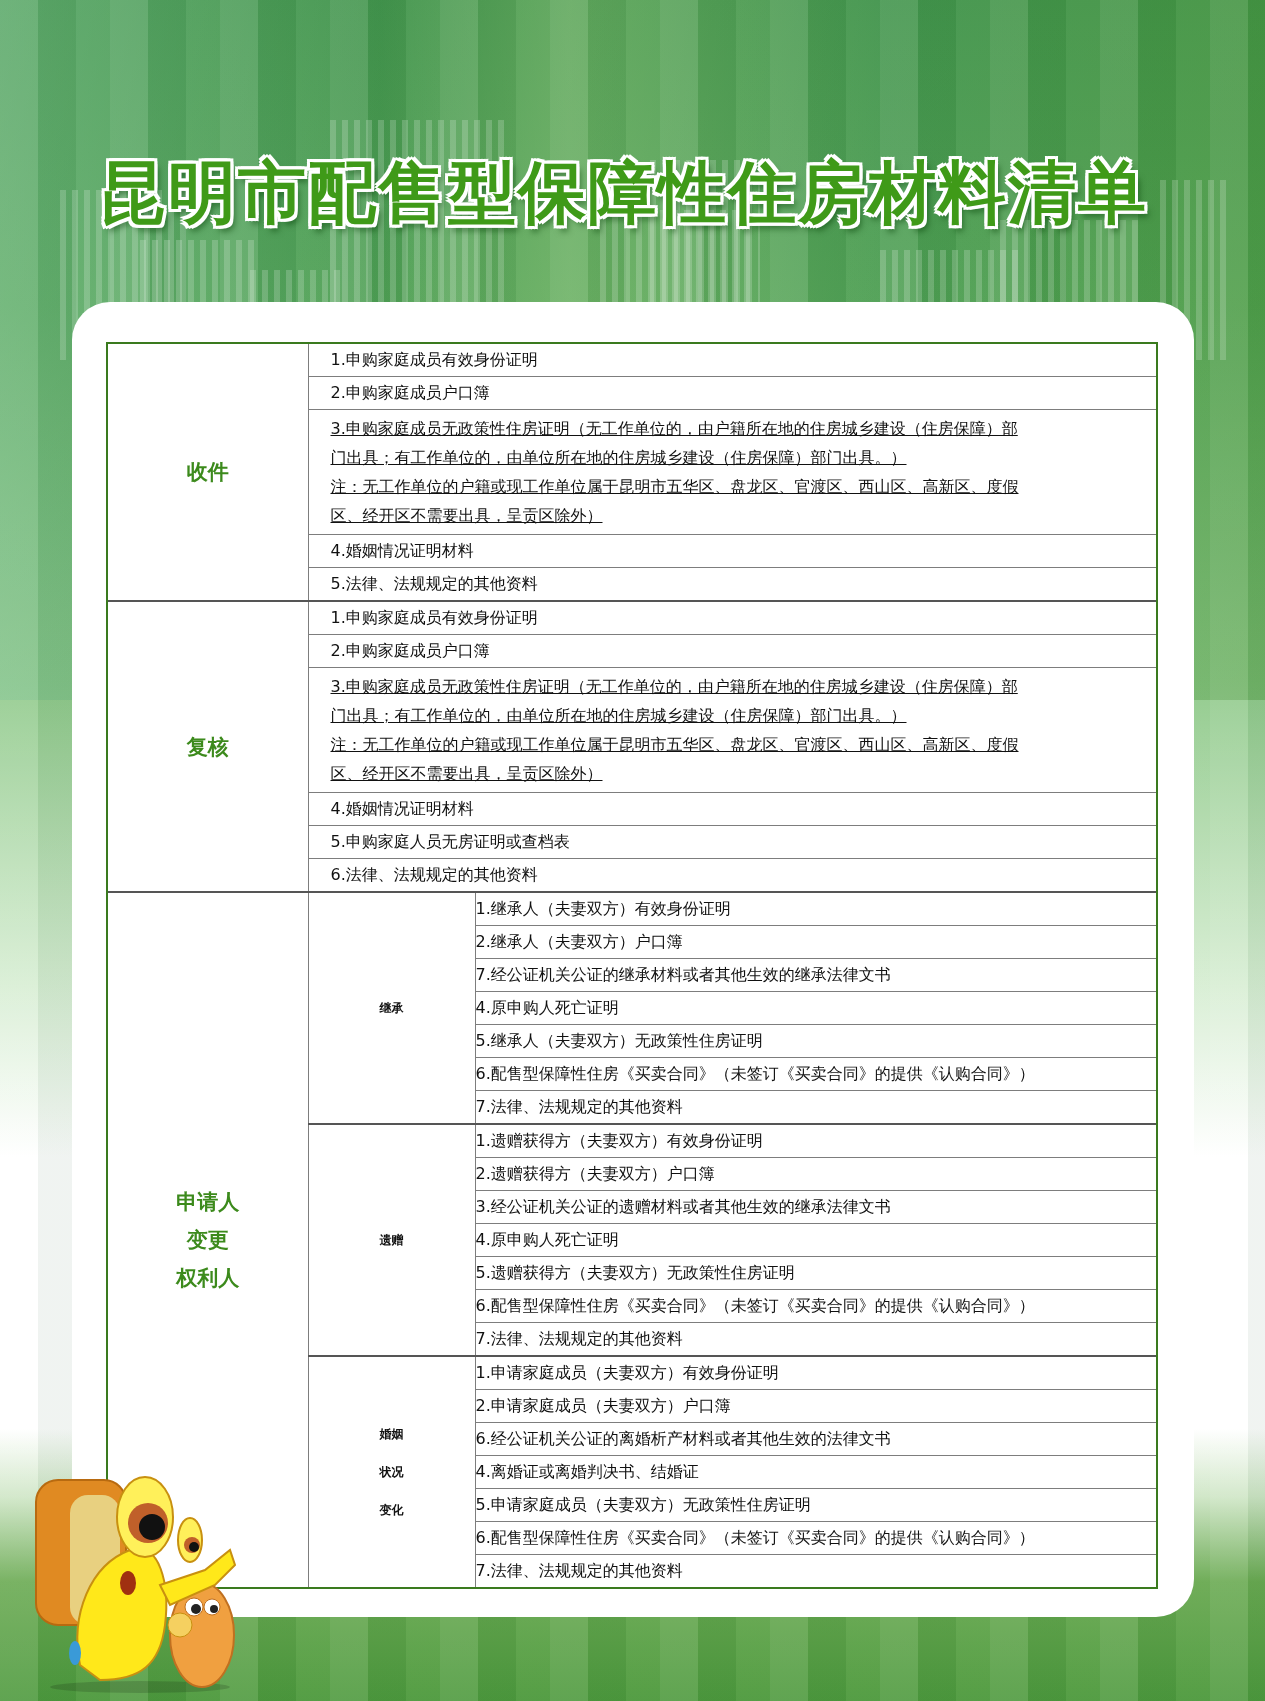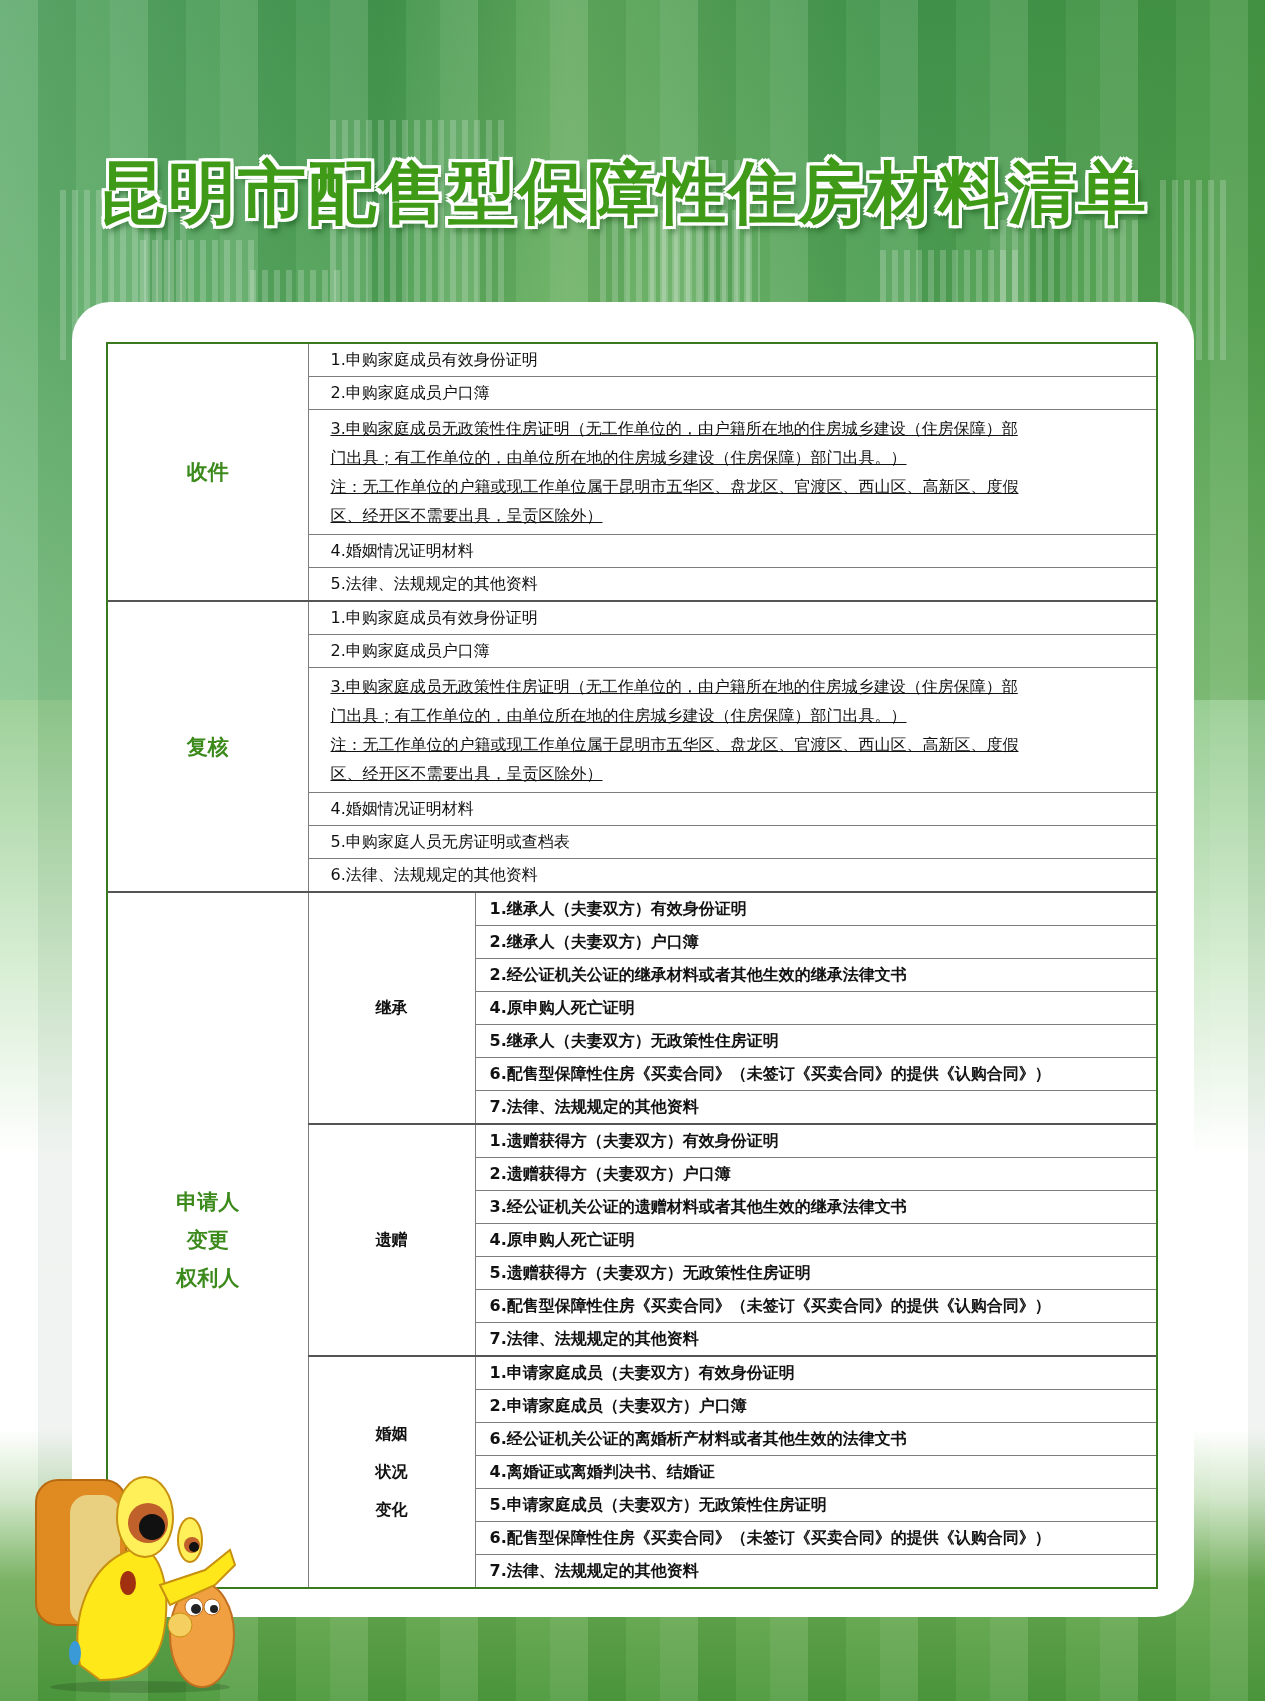--- a/index.html
+++ b/index.html
@@ -49,24 +49,24 @@
     position: absolute; left: 106px; top: 342px; width: 1052px;
     border-collapse: collapse; background: #fff;
     border: 2px solid #3a7a1e;
   }
   table.main td { border: 1px solid #7d7d7d; font-size: 16px; color: #111; vertical-align: middle; }
   table.main td.cat {
     width: 201px; text-align: center; font-weight: bold; font-size: 21px; color: #3c8a1c; line-height: 38px;
     border-left: 2px solid #3a7a1e;
     font-family: Liberation Serif, serif;
   }
-  table.main td.sub { width: 167px; text-align: center; font-weight: bold; font-size: 16px; color: #111; line-height: 38px; }
+  table.main td.sub { width: 167px; text-align: center; font-weight: bold; font-size: 12px; color: #111; line-height: 38px; }
   table.main td.item { padding: 5px 11px 5px 22px; line-height: 22px; height: 32px; }
   table.main td.item.tall { line-height: 29px; padding: 4px 20px 4px 22px; text-decoration: underline; }
-  table.main td.item.sm { padding: 5px 12px 5px 14px; font-weight: bold; }
+  table.main td.item.sm { padding: 5px 12px 5px 0; }
   table.main tr.grp-top td { border-top: 2px solid #555; }
   table.main td.last { border-right: 2px solid #3a7a1e; }
   .mascot { position: absolute; left: 30px; top: 1455px; width: 220px; height: 240px; }
 </style>
 </head>
 <body>
 
 <div class="top-tint"></div>
 <div class="stripes"></div>
 
@@ -142,21 +142,21 @@
       <div>变更</div>
       <div>权利人</div>
     </td>
     <td class="sub" rowspan="7">继承</td>
     <td class="item sm last">1.继承人（夫妻双方）有效身份证明</td>
   </tr>
   <tr>
         <td class="item sm last">2.继承人（夫妻双方）户口簿</td>
       </tr>
   <tr>
-        <td class="item sm last">2.经公证机关公证的继承材料或者其他生效的继承法律文书</td>
+        <td class="item sm last">7.经公证机关公证的继承材料或者其他生效的继承法律文书</td>
       </tr>
   <tr>
         <td class="item sm last">4.原申购人死亡证明</td>
       </tr>
   <tr>
         <td class="item sm last">5.继承人（夫妻双方）无政策性住房证明</td>
       </tr>
   <tr>
         <td class="item sm last">6.配售型保障性住房《买卖合同》（未签订《买卖合同》的提供《认购合同》）</td>
       </tr>

